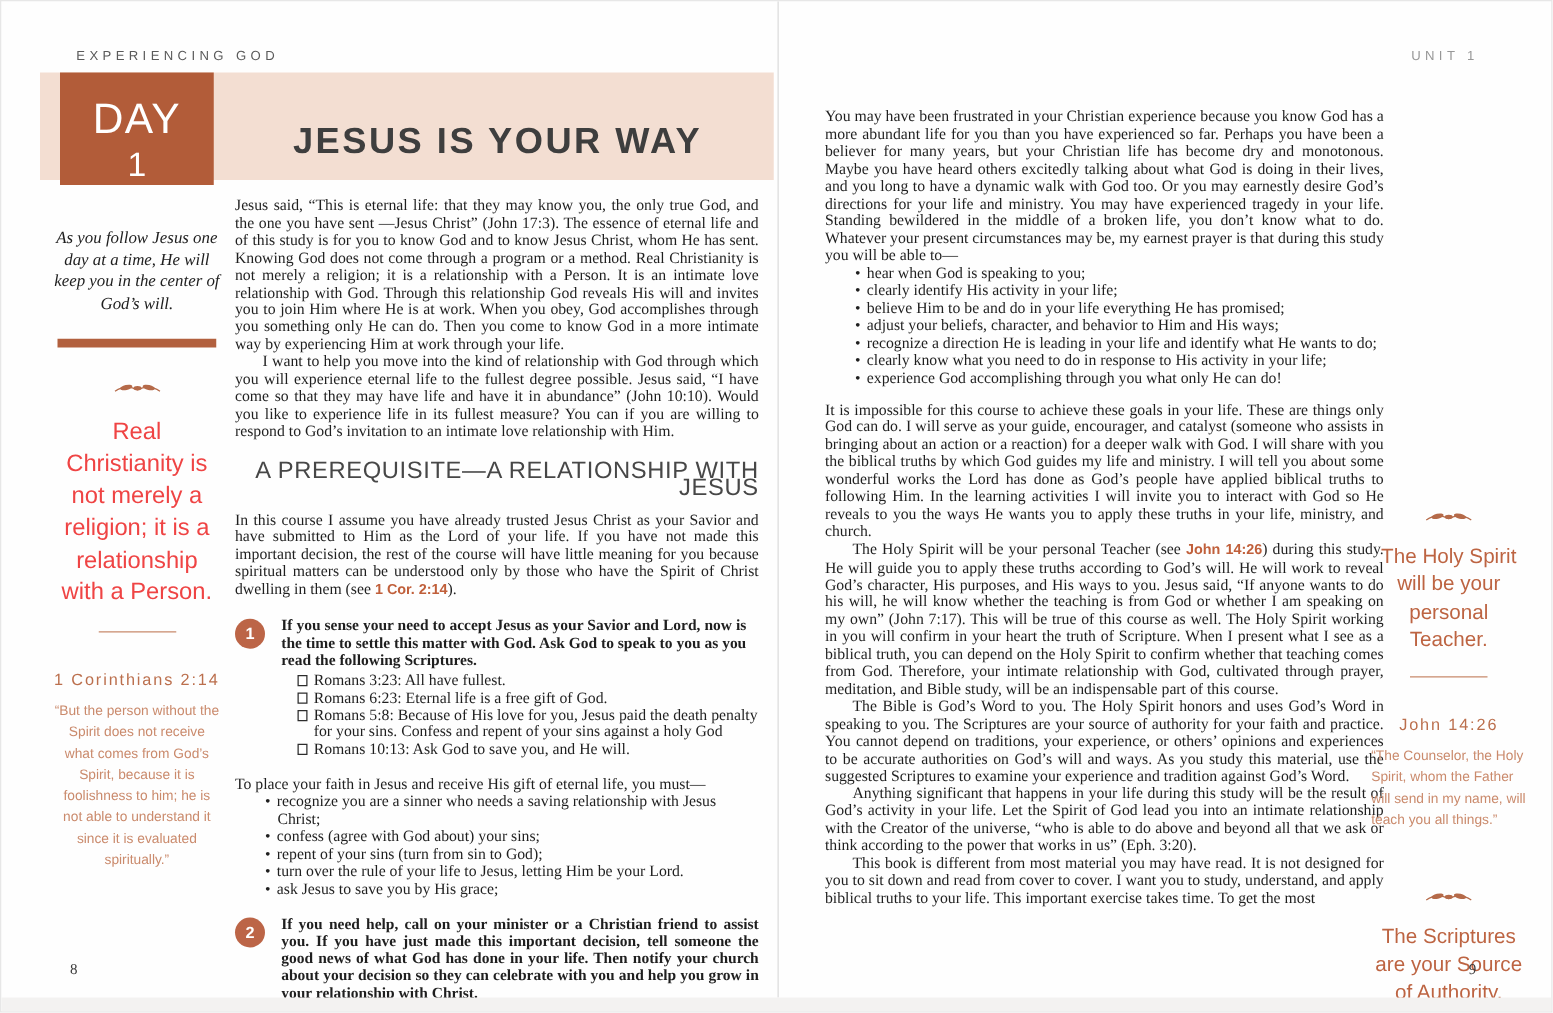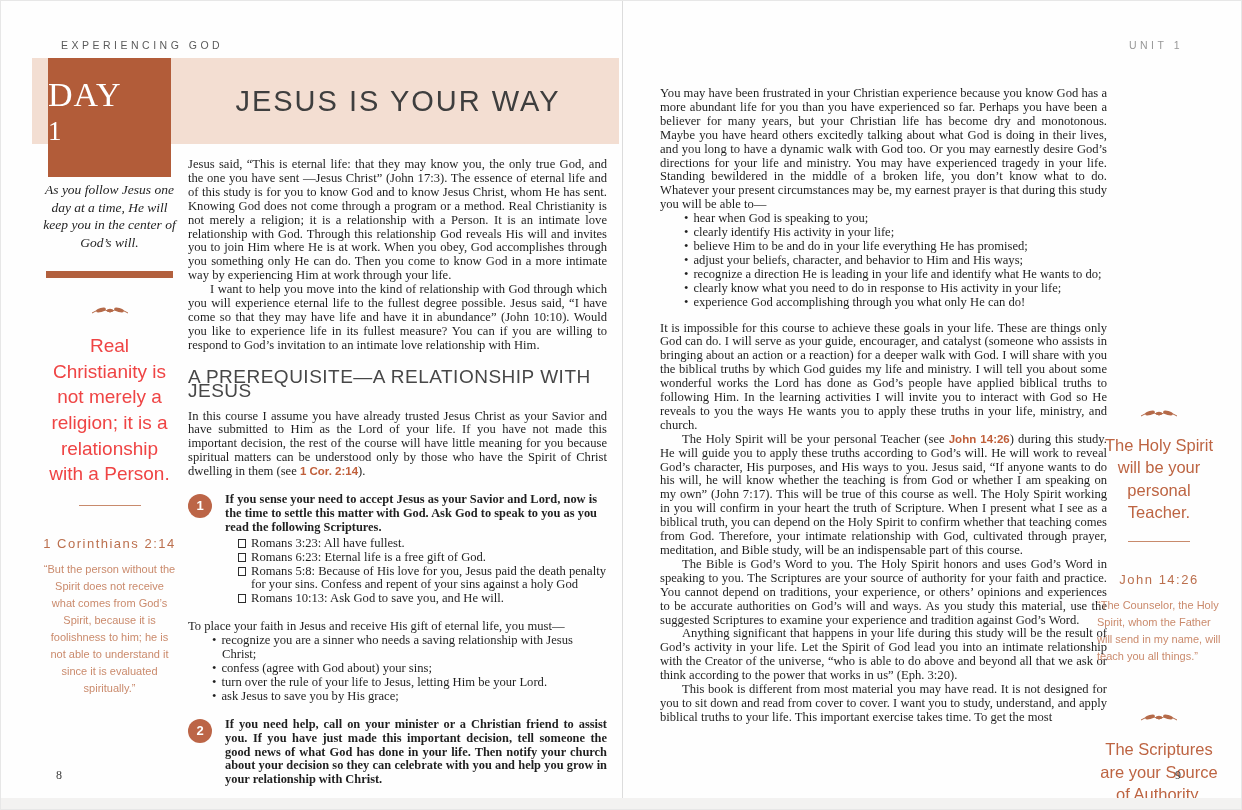--- a/index.html
+++ b/index.html
@@ -29,31 +29,31 @@
     font-size:10.5px; letter-spacing:3.5px; color:#5a5a5a;
   }
   .running-head.left { left:60px; }
   .running-head.right { right:58px; color:#979797;padding-left:48px; }
   
   .title-band {
     position:absolute; left:31px; top:57px; width:587px; height:86px;
     background:#f3ded2;
   }
   .day-square {
-    position:absolute; left:47px; top:57px; width:123px; height:119px;
-    background:#b25c39; color:#fff; 
-    font-family:Liberation Serif, serif;
+    position:absolute; left:47px; top:57px; width:123px; height:90px;
+    background:#b25c39; color:#fff; text-align:center;
+    font-family:Liberation Sans, sans-serif;
   }
   .day-word { font-size:34px; letter-spacing:1px; margin-top:18px; font-weight:400; }
   .day-num  { font-size:27px; margin-top:2px; font-weight:400; }
   .chapter-title {
-    position:absolute; left:187px; top:84px; width:420px;
+    position:absolute; left:187px; top:96px; width:420px;
     text-align:center;
     font-family:"Liberation Sans", sans-serif;
-    font-size:29px; letter-spacing:2px; color:#3e3e3e; font-weight:400;
+    font-size:29px; letter-spacing:2px; color:#3e3e3e; font-weight:700;
   }
   
   .l-sidebar {
     position:absolute; left:41px; top:180px; width:135px; text-align:center;
   }
   .sb-italic {
     font-style:italic; font-size:13.5px; line-height:1.3; color:#1e1e1e;
   }
   .thick-rule { margin:20px auto 0; width:127px; height:7px; background:#b2603e; }
   .ornament { margin:26px auto 0; width:42px; height:13px; display:block; }
@@ -80,21 +80,21 @@
   }
   .r-main {
     position:absolute; left:659px; top:86px; width:447px;
     font-size:12.6px; line-height:13.9px; text-align:justify;
   }
   .para { margin:0; }
   .para.indent { text-indent:22px; }
   .section-heading {
     font-family:"Liberation Sans", sans-serif;
     font-size:19px; letter-spacing:0.5px; color:#474747; font-weight:400;
-    text-align:left; margin:17px 0 12px;
+    text-align:right; margin:17px 0 12px;
   }
   .r-heading {
     font-family:"Liberation Sans", sans-serif;
     font-size:19px; letter-spacing:0.5px; color:#4c4c4c; font-weight:400;
     text-align:center; line-height:22px; margin:0 0 10px;
   }
   .scripture-ref {
     font-family:"Liberation Sans", sans-serif;
     font-weight:bold; color:#c05f3a; font-size:11.5px;
   }
@@ -183,20 +183,21 @@
         <li><span class="checkbox"></span><span>Romans 5:8: Because of His love for you, Jesus paid the death penalty for your sins. Confess and repent of your sins against a holy God</span></li>
         <li><span class="checkbox"></span><span>Romans 10:13: Ask God to save you, and He will.</span></li>
       </ul>
     </div>
 
     <div class="gap-m"></div>
     <p class="para">To place your faith in Jesus and receive His gift of eternal life, you must—</p>
     <ul class="bullets">
       <li>recognize you are a sinner who needs a saving relationship with Jesus Christ;</li>
       <li>confess (agree with God about) your sins;</li>
+      <li>repent of your sins (turn from sin to God);</li>
       <li>turn over the rule of your life to Jesus, letting Him be your Lord.</li>
       <li>ask Jesus to save you by His grace;</li>
     </ul>
 
     <div class="activity">
       <div class="activity-num">2</div>
       <div class="activity-text" style="width:382px">If you need help, call on your minister or a Christian friend to assist you. If you have just made this important decision, tell someone the good news of what God has done in your life. Then notify your church about your decision so they can celebrate with you and help you grow in your relationship with Christ.</div>
     </div>
   </div>
 

